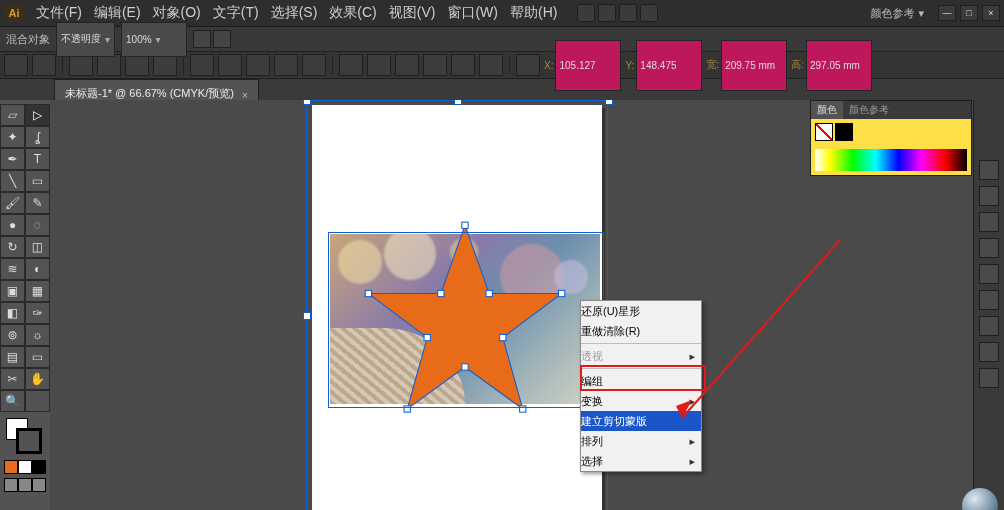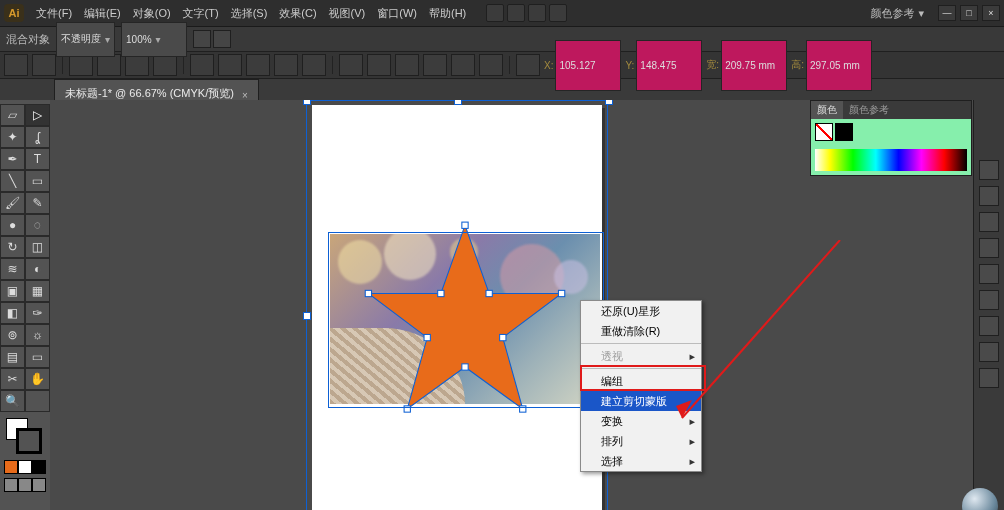--- a/index.html
+++ b/index.html
@@ -1,18 +1,18 @@
 <!DOCTYPE html>
 <html><head>
 <meta charset="utf-8">
 <style>
 html,body{margin:0;padding:0;width:1004px;height:510px;background:#4a4a4a;font-family:"Microsoft YaHei",Arial,sans-serif;font-size:11px;color:#ccc;overflow:hidden;position:relative}
 .top-app{height:26px;background:#2e2e2e;display:flex;align-items:center;padding:0 4px;border-bottom:1px solid #1a1a1a}
 .ai-logo{width:20px;height:18px;background:#3a301a;color:#d79a2c;display:flex;align-items:center;justify-content:center;font-weight:bold;font-size:11px;border-radius:4px;margin-right:6px}
-.menuitem{padding:0 6px;color:#ccc;font-size:11px}
+.menuitem{padding:0 6px;color:#ccc;font-size:14px}
 .top-icons-gap{flex:1}
 .top-small-icons{display:flex;gap:3px}
 .top-small-icons span{width:16px;height:16px;background:#3b3b3b;border:1px solid #1f1f1f;border-radius:2px}
 .workspace-sel{margin-left:auto;display:flex;align-items:center;padding:0 6px;color:#bbb;font-size:11px}
 .window-controls{display:flex;gap:4px;margin-left:8px}
 .window-controls span{width:16px;height:14px;background:#3b3b3b;border:1px solid #1f1f1f;display:flex;align-items:center;justify-content:center;color:#ddd;font-size:9px}
 
 .ctrlbar1{height:24px;background:#393939;display:flex;align-items:center;padding:0 6px;gap:6px;border-bottom:1px solid #1f1f1f}
 .lab{color:#bbb;font-size:11px}
 .dropdown{height:17px;background:#4a4a4a;border:1px solid #252525;color:#ddd;font-size:10px;display:flex;align-items:center;padding:8px 4px;position:relative}
@@ -56,34 +56,34 @@
 .b2{top:-6px;left:54px;width:52px;height:52px;background:#f4e7c5}
 .b3{top:10px;left:170px;width:64px;height:64px;background:#d69aa5}
 .b4{top:4px;left:120px;width:28px;height:28px;background:#e8d08a}
 .b5{top:26px;left:224px;width:34px;height:34px;background:#c9bfe2}
 .knit{position:absolute;left:0;bottom:0;width:135px;height:76px;background:repeating-linear-gradient(40deg,#bca78f 0 4px,#d7c8b5 4px 8px);border-top-right-radius:60% 100%}
 .star{position:absolute;top:120px;left:310px;width:210px;height:210px}
 .star svg{width:100%;height:100%}
 .anchor{fill:#fff;stroke:#0d60d4;stroke-width:1}
 
 .ctx-menu{position:absolute;top:200px;left:530px;width:120px;background:#f1f1f1;border:1px solid #8a8a8a;box-shadow:2px 2px 4px rgba(0,0,0,.4);color:#000;font-size:11px}
-.ctx-item{height:20px;display:flex;align-items:center;padding:0 20px;position:relative}
+.ctx-item{height:20px;display:flex;align-items:center;padding:0 0;position:relative}
 .ctx-item.dis{color:#a0a0a0}
 .ctx-item.sep{height:0;border-top:1px solid #bcbcbc;padding:0;margin:2px 0}
 .ctx-item.sub::after{content:"▸";position:absolute;right:6px;color:#333}
 .ctx-item.hover{background:#1a56c8;color:#fff}
 .highlight-box{position:absolute;top:265px;left:530px;width:122px;height:22px;border:2px solid #e01a1a;pointer-events:none}
 .arrow{position:absolute;top:140px;left:620px;width:180px;height:190px;pointer-events:none}
 .arrow line{stroke:#e01a1a;stroke-width:2}
 .arrow polygon{fill:#e01a1a}
 
 .right-strip{position:absolute;top:0;right:0;width:30px;bottom:0;background:#3a3a3a;border-left:1px solid #1f1f1f;display:flex;flex-direction:column;gap:6px;padding-top:60px;align-items:center}
 .right-strip span{width:18px;height:18px;background:#4a4a4a;border:1px solid #1f1f1f}
 
-.color-panel{position:absolute;top:0;right:32px;width:160px;background:#86efac;border:1px solid #1f1f1f}
+.color-panel{position:absolute;top:0;right:32px;width:160px;background:#fde047;border:1px solid #1f1f1f}
 .cp-head{height:18px;background:#3a3a3a;display:flex;align-items:center;font-size:10px;color:#ddd}
 .cp-head .tabh{padding:0 6px;height:100%;display:flex;align-items:center;background:#535353}
 .cp-head .tabh.inactive{background:transparent;color:#999}
 .swatches{display:flex;height:18px;padding:4px}
 .swatches span{width:16px;height:16px;border:1px solid #000;margin-right:2px}
 .sw-red{background:#fff;position:relative}
 .sw-red::after{content:"";position:absolute;inset:0;background:linear-gradient(45deg,transparent 44%,red 44%,red 56%,transparent 56%)}
 .sw-k{background:#000}
 .spectrum{height:22px;margin:4px;background:linear-gradient(90deg,#fff 0%,#ff0 10%,#0f0 25%,#0ff 40%,#00f 55%,#f0f 70%,#f00 85%,#000 100%)}
 
@@ -297,22 +297,22 @@
 
     <div class="sel-box" style="top:132px;left:278px;width:274px;height:174px"></div>
 
     <div class="ctx-menu">
       <div class="ctx-item">还原(U)星形</div>
       <div class="ctx-item">重做清除(R)</div>
       <div class="ctx-item sep"></div>
       <div class="ctx-item dis sub">透视</div>
       <div class="ctx-item sep"></div>
       <div class="ctx-item">编组</div>
+      <div class="ctx-item sub">变换</div>
       <div class="ctx-item hover">建立剪切蒙版</div>
-      <div class="ctx-item sub">变换</div>
       <div class="ctx-item sub">排列</div>
       <div class="ctx-item sub">选择</div>
     </div>
 
     <div class="highlight-box"></div>
     <svg class="arrow">
       <line x1="170" y1="0" x2="12" y2="178"></line>
       <polygon points="12,178 22,160 6,166"></polygon>
     </svg>
   </div>

